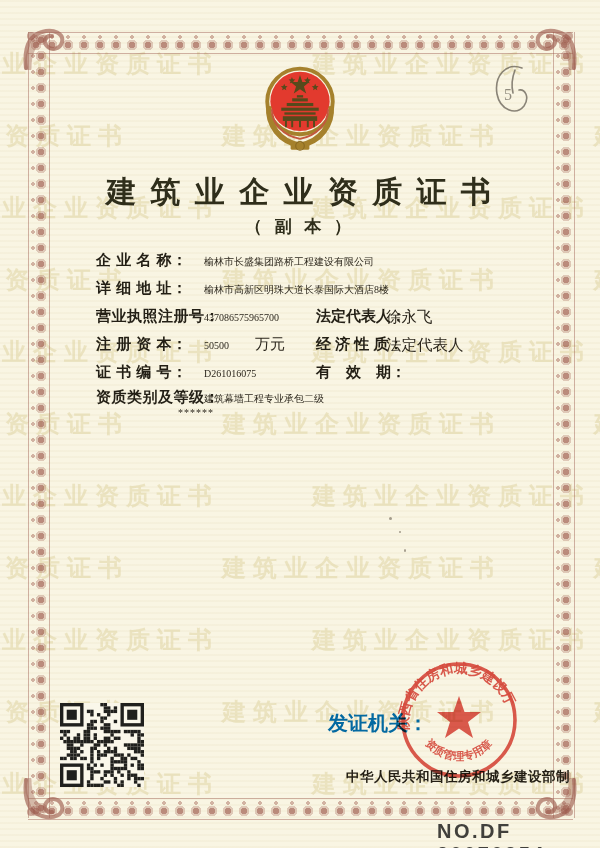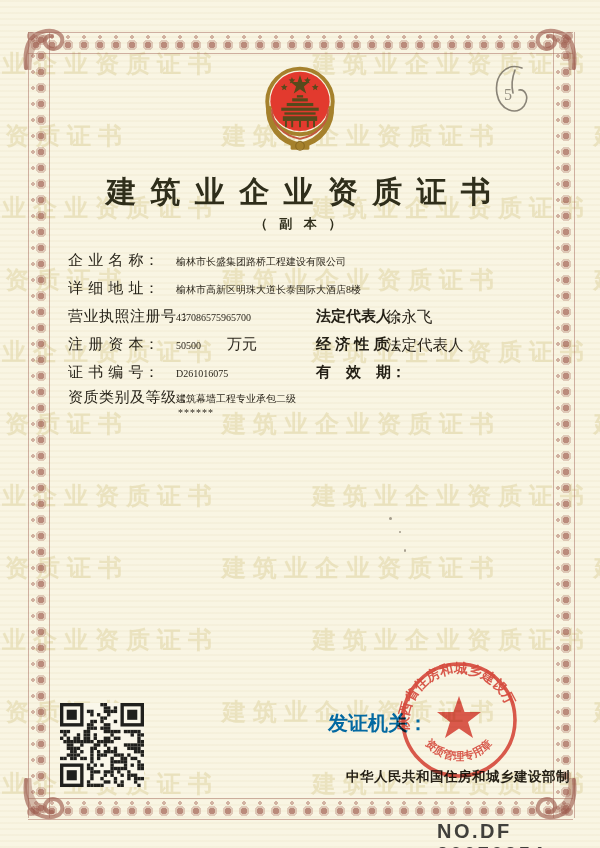--- a/index.html
+++ b/index.html
@@ -30,25 +30,25 @@
   .b-left{left:28px;} .b-right{left:553px;}
   .corner{position:absolute;width:46px;height:46px;}
   .c-tl{left:20px;top:24px;} .c-tr{left:534px;top:24px;transform:scaleX(-1);}
   .c-bl{left:20px;top:778px;transform:scaleY(-1);} .c-br{left:534px;top:778px;transform:scale(-1,-1);}
   
   .emblem{position:absolute;left:261px;top:62px;}
   .annotation{position:absolute;left:486px;top:60px;}
   .title{position:absolute;left:0;width:600px;top:172px;text-align:center;
     font-size:30px;font-weight:bold;letter-spacing:3px;color:#2f2e1b;}
   .subtitle{position:absolute;left:0;width:600px;top:215px;text-align:center;
-    font-size:13px;font-weight:bold;letter-spacing:4px;color:#2f2e1b;}
+    font-size:17px;font-weight:bold;letter-spacing:4px;color:#2f2e1b;}
   
   .fields{position:absolute;left:68px;top:251px;width:480px;font-size:15px;color:#231f15;}
   .frow{position:absolute;left:0;width:486px;white-space:nowrap;}
-  .flabel{display:inline-block;font-weight:normal;letter-spacing:.5px;vertical-align:top;}
+  .flabel{display:inline-block;font-weight:bold;letter-spacing:.5px;vertical-align:top;margin-left:28px;}
   .flabel.w1{width:108px;}
   .fvalue{font-family:"Liberation Serif","DejaVu Serif",serif;color:#2b261c;font-size:10px;}
   .funit{font-family:"Liberation Serif","DejaVu Serif",serif;color:#2b261c;margin-left:26px;}
   .col2l{position:absolute;left:232px;font-weight:bold;display:inline-block;width:86px;margin-left:16px;}
   .col2v{position:absolute;left:318px;font-family:"Liberation Serif","DejaVu Serif",serif;
     color:#2b261c;font-size:15.5px;}
   .v2{display:block;margin-left:110px;letter-spacing:1px;}
   
   .issuer{position:absolute;left:328px;top:710px;font-size:20px;font-weight:bold;color:#0369a1;}
   .issue-date{position:absolute;left:396px;top:733px;font-size:16.5px;letter-spacing:1px;

